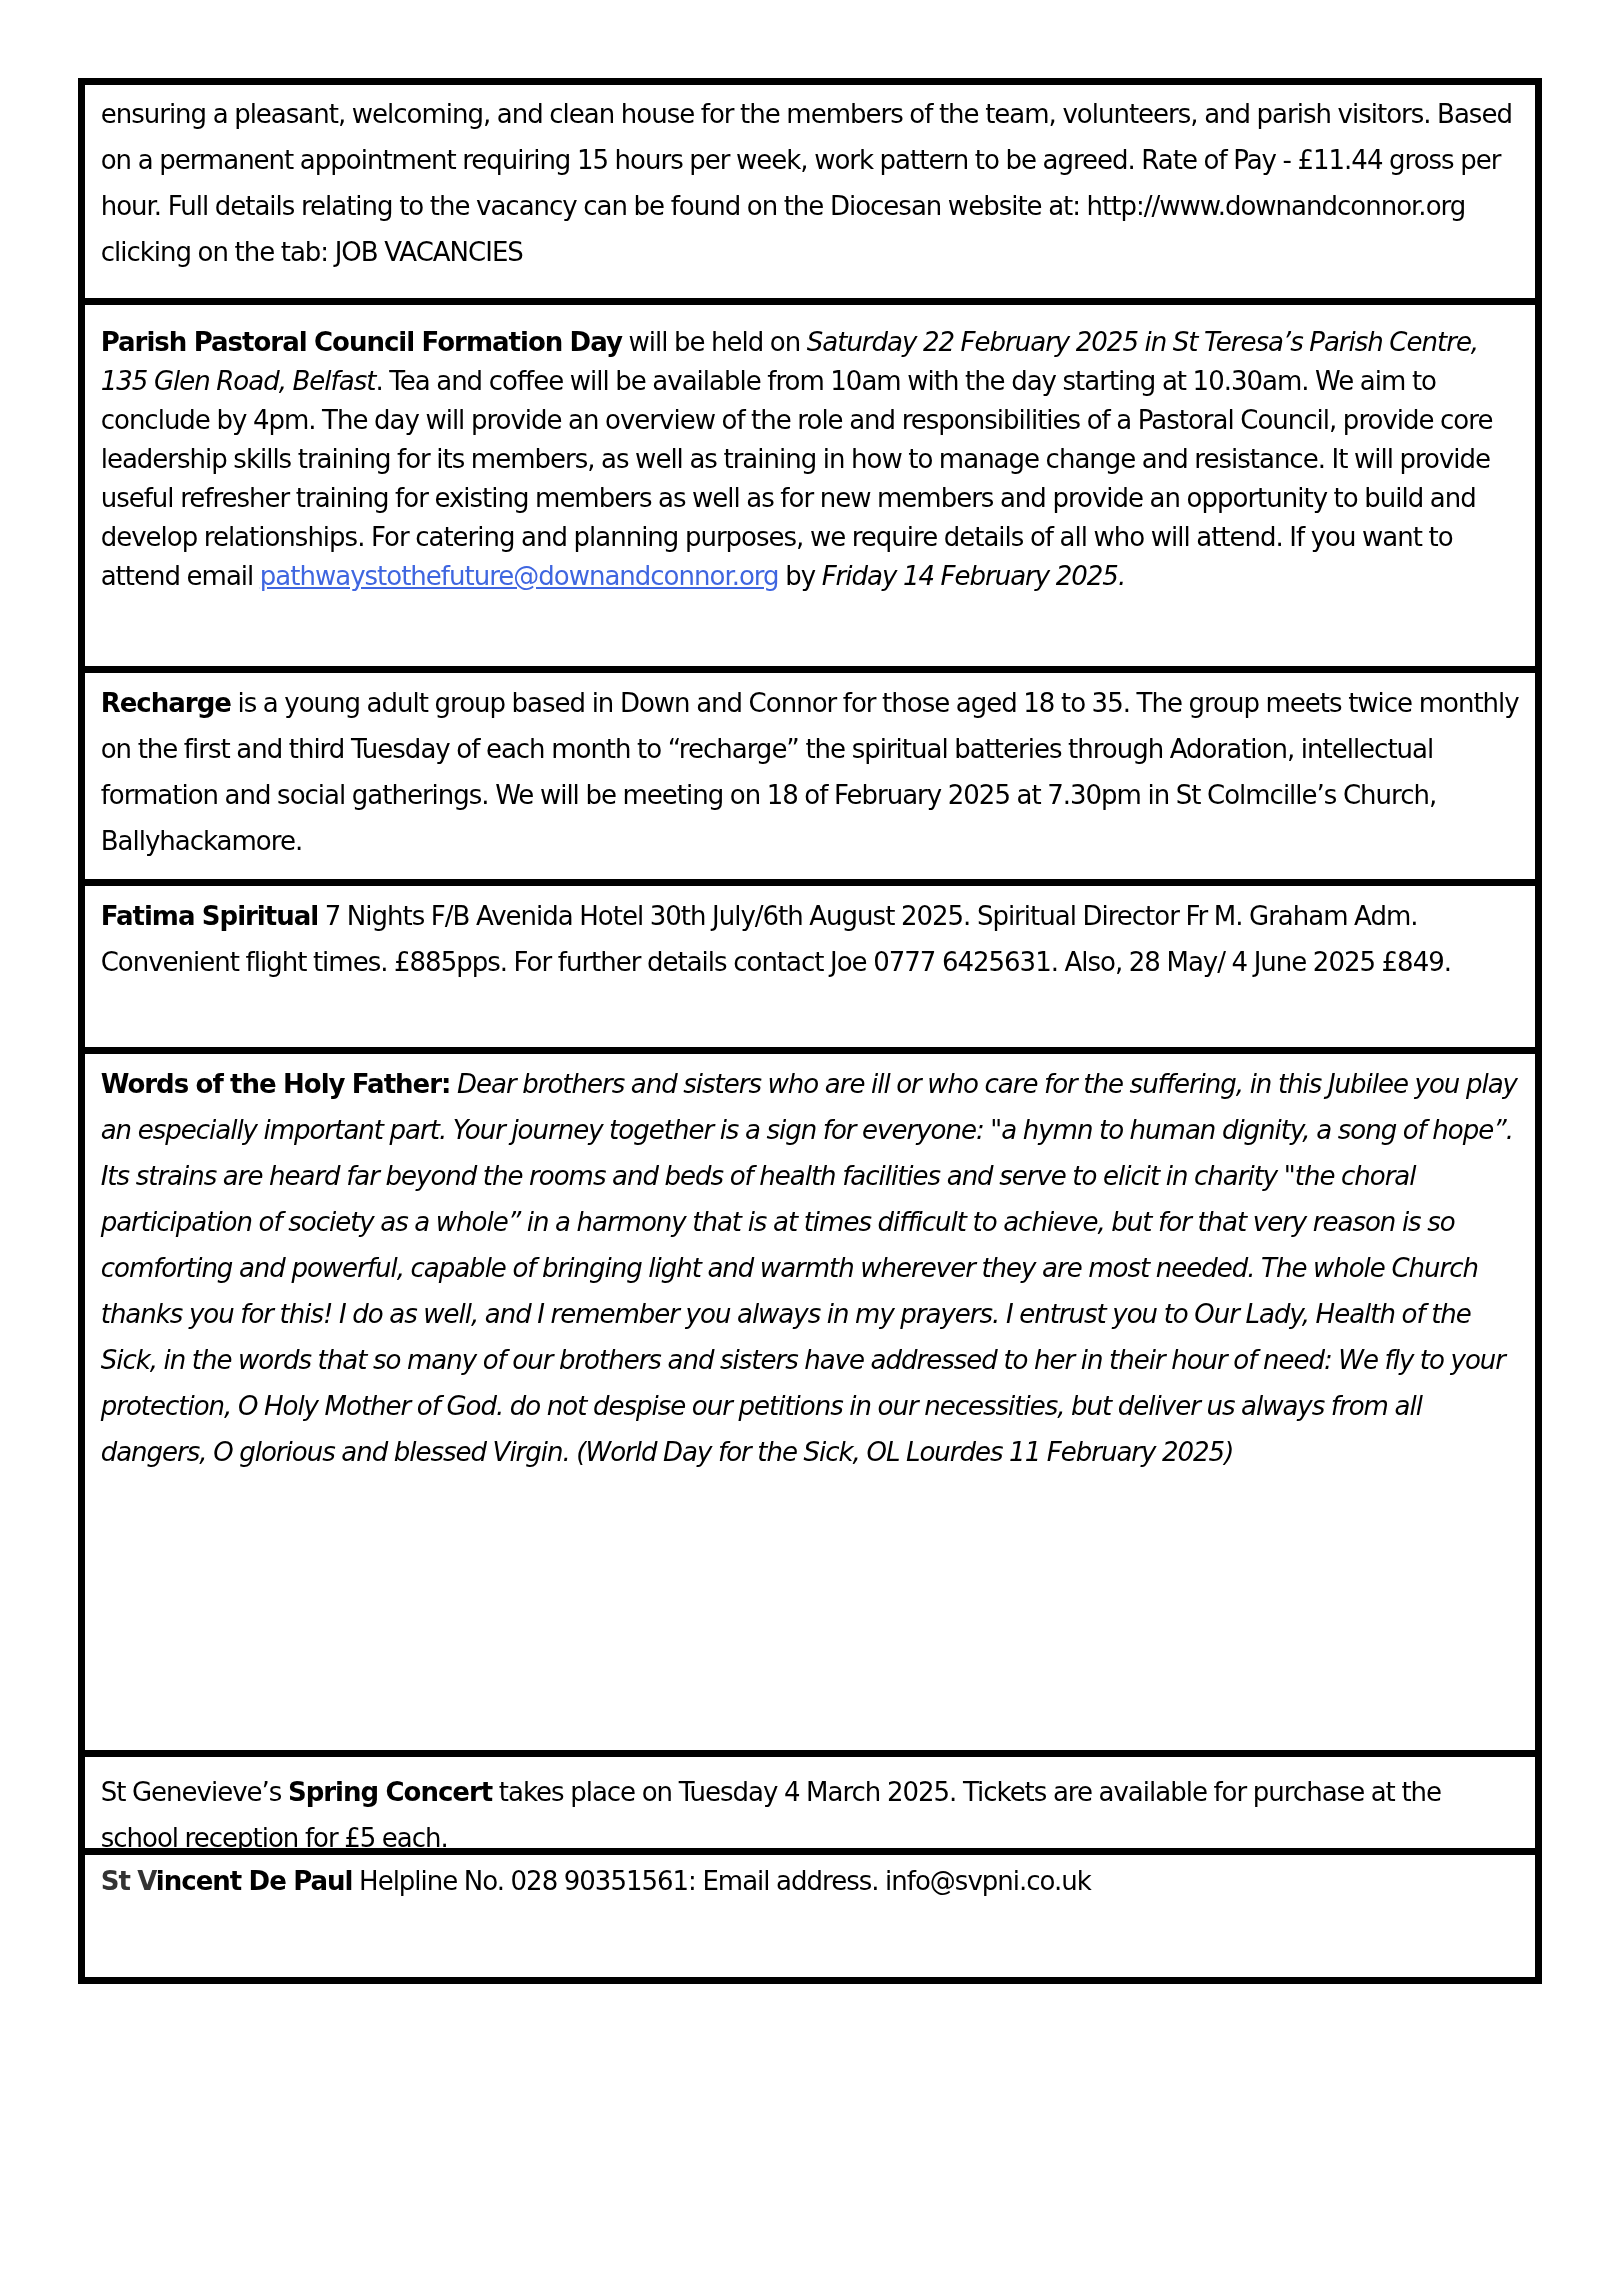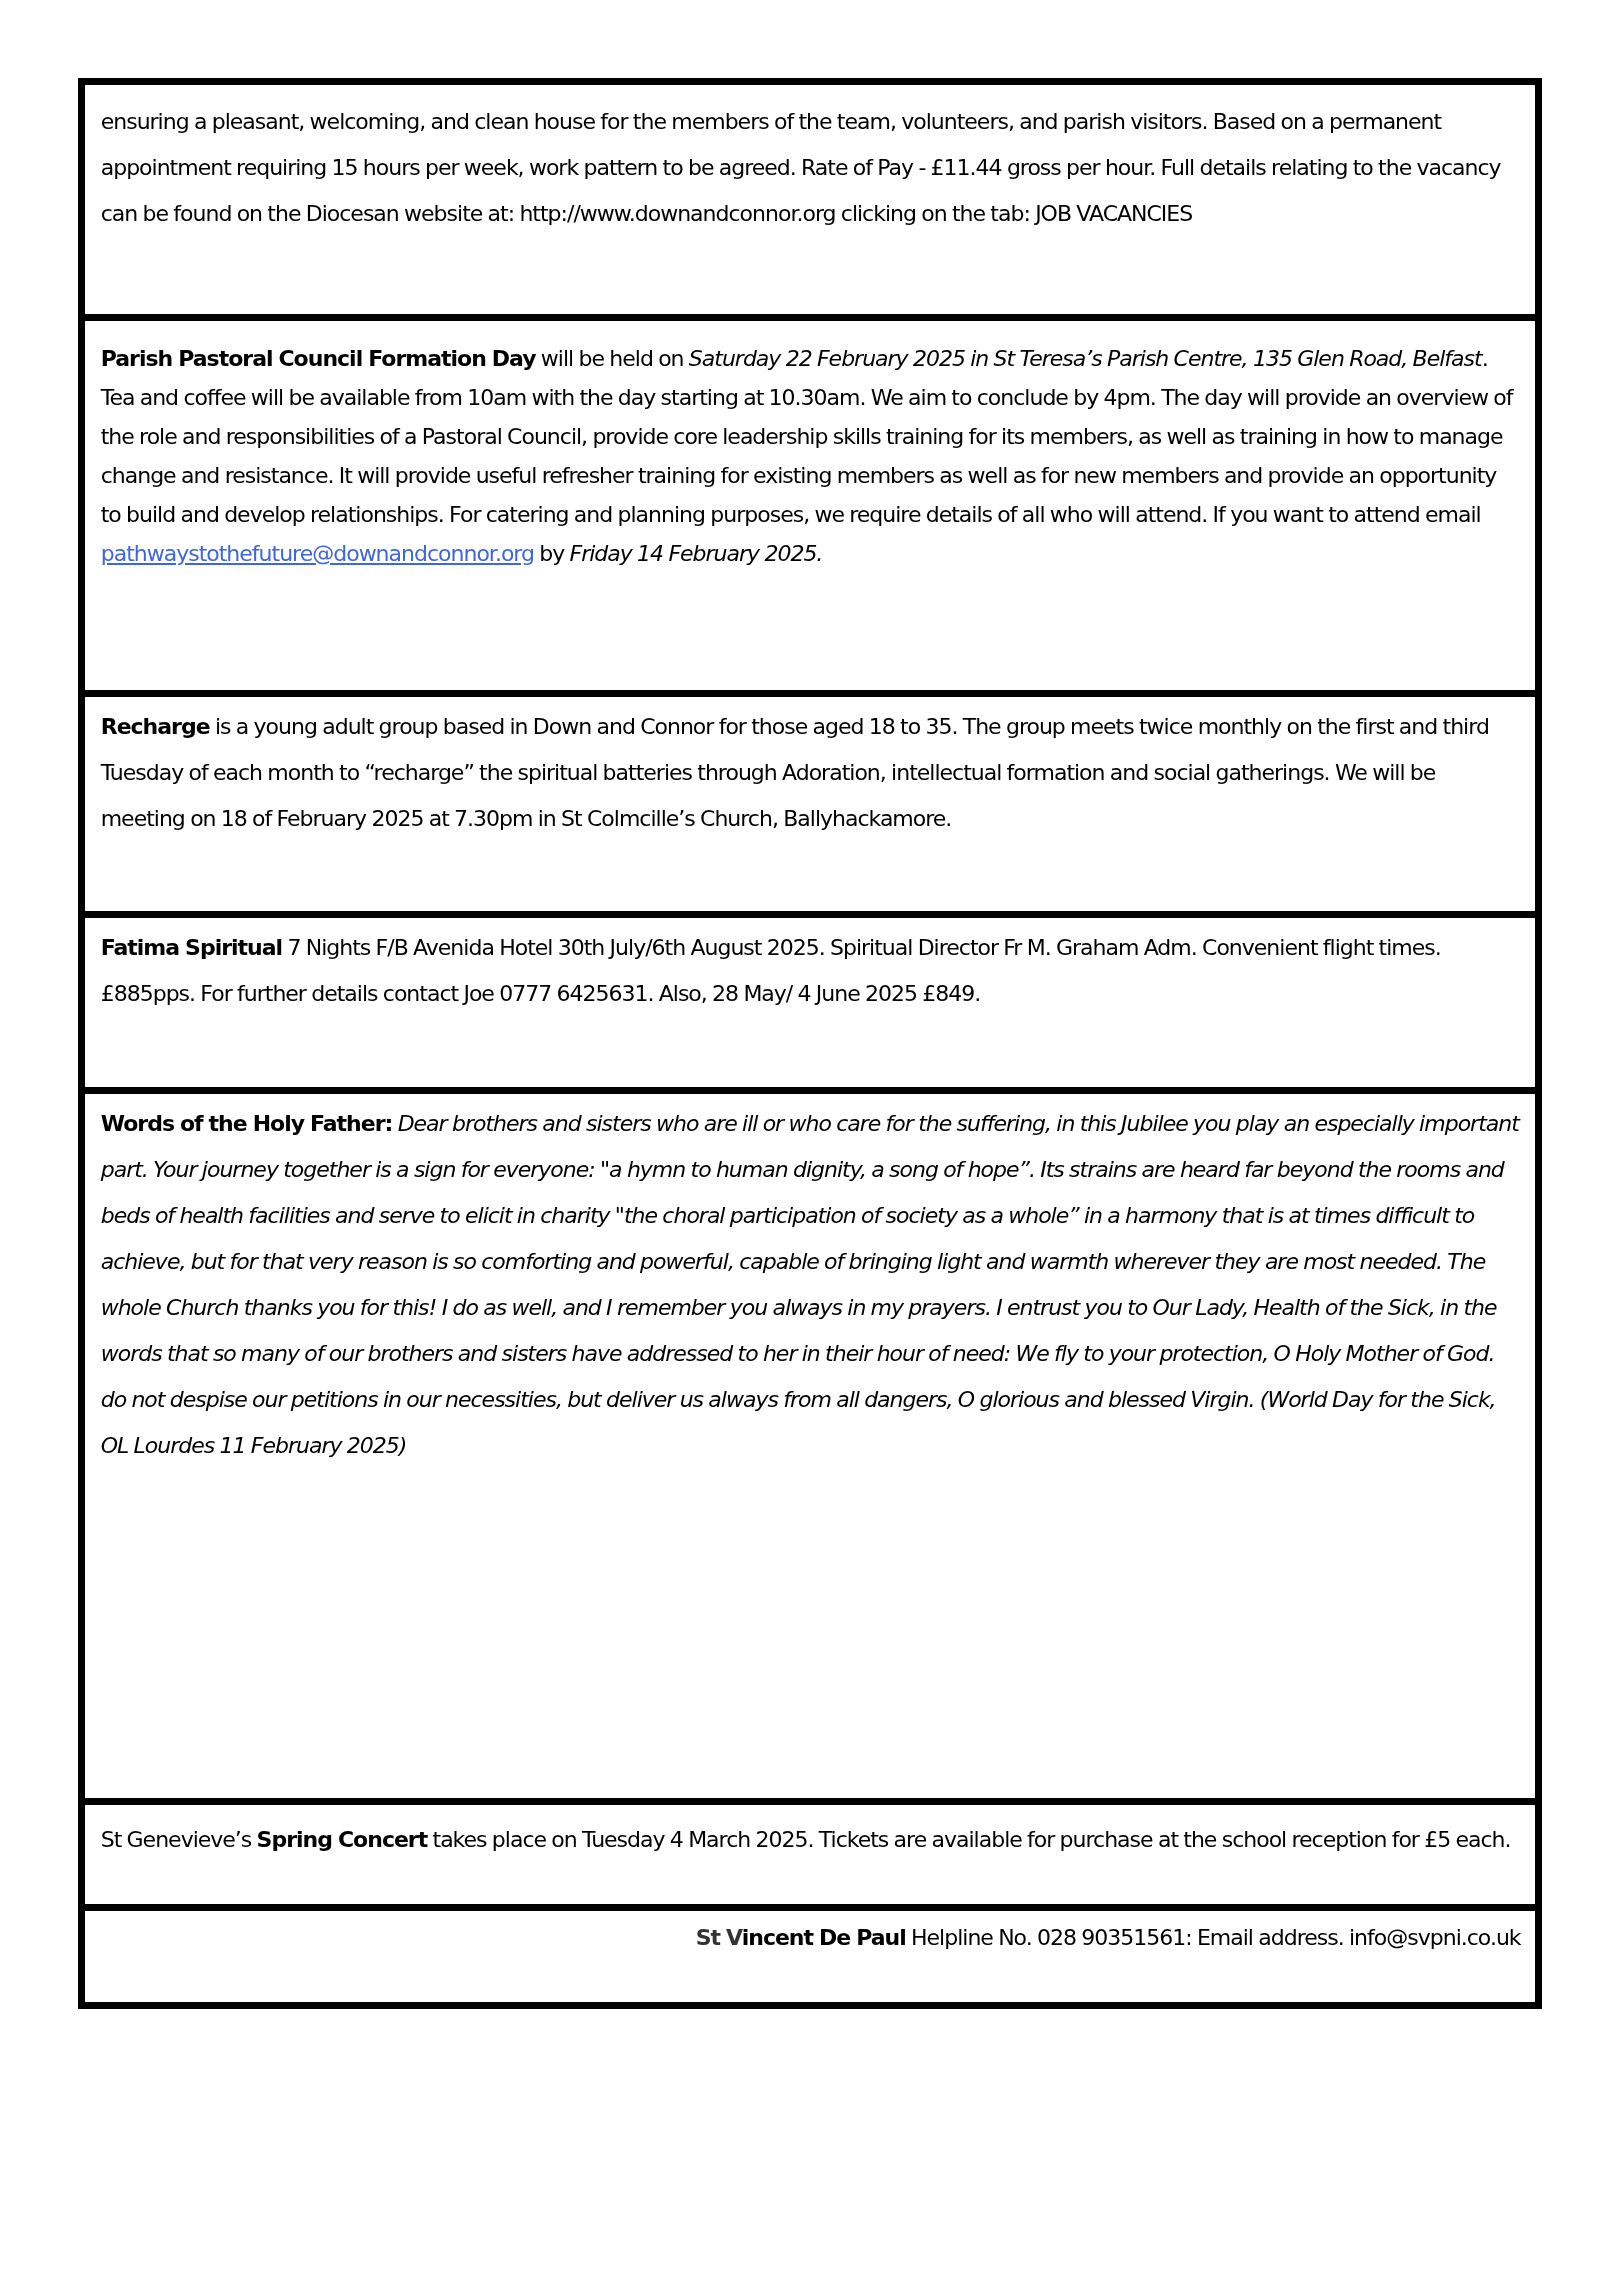--- a/index.html
+++ b/index.html
@@ -4,38 +4,38 @@
 <style>
   html, body { margin: 0; padding: 0; background: #ffffff; }
   body { width: 1623px; height: 2295px; position: relative; font-family: "DejaVu Sans", sans-serif; color: #000; }
   .frame {
     position: absolute; left: 78px; top: 78px; width: 1464px;
     border: 7.9px solid #000; box-sizing: border-box; background: #fff;
   }
   .notice {
     box-sizing: border-box; border-top: 7.9px solid #000;
     padding: 6.5px 14.4px 0 15.7px; overflow: hidden;
-    font-size: 22px; letter-spacing: -1px; word-spacing: -0.7px; margin-top: 8px;
+    font-size: 26px; letter-spacing: -1px; word-spacing: -0.7px;
   }
   .notice:first-child { border-top: none; }
   .notice p { margin: 0; }
   .lh-wide { line-height: 46px; }
   .lh-tight { line-height: 39px; }
   .b { font-weight: bold; }
   .i { font-style: italic; }
   .link { color: #3f66e0; }
   .link-u { color: #3f66e0; text-decoration: underline; }
   #n1 { height: 213px; padding-top: 5.9px; }
   #n2 { height: 368px; padding-top: 18px; }
   #n3 { height: 120px; padding-top: 3.9px; }
   #n4 { height: 213px; padding-top: 6.5px; }
   #n5 { height: 168px; padding-top: 6.5px; }
   #n6 { height: 703px; padding-top: 6.5px; }
   #n7 { height: 98px; padding-top: 12px; }
-  #n8 { height: 98px; padding-top: 6.5px; text-align: right; }
+  #n8 { height: 129px; padding-top: 6.5px; }
 </style>
 </head>
 <body>
 
 <div class="frame">
 
   <div class="notice lh-wide" id="n1">
     <p>ensuring a pleasant, welcoming, and clean house for the members of the team, volunteers, and parish visitors. Based on a permanent appointment requiring 15 hours per week, work pattern to be agreed. Rate of Pay - £11.44 gross per hour. Full details relating to the vacancy can be found on the Diocesan website at: http://www.downandconnor.org clicking on the tab: JOB VACANCIES</p>
   </div>
 

